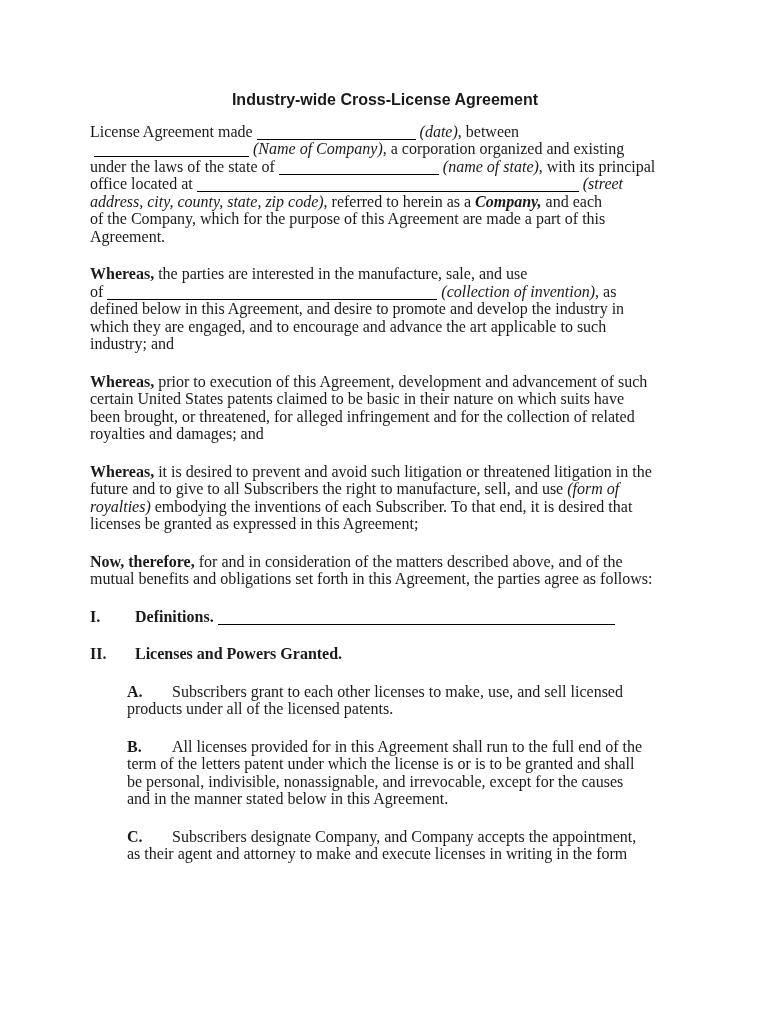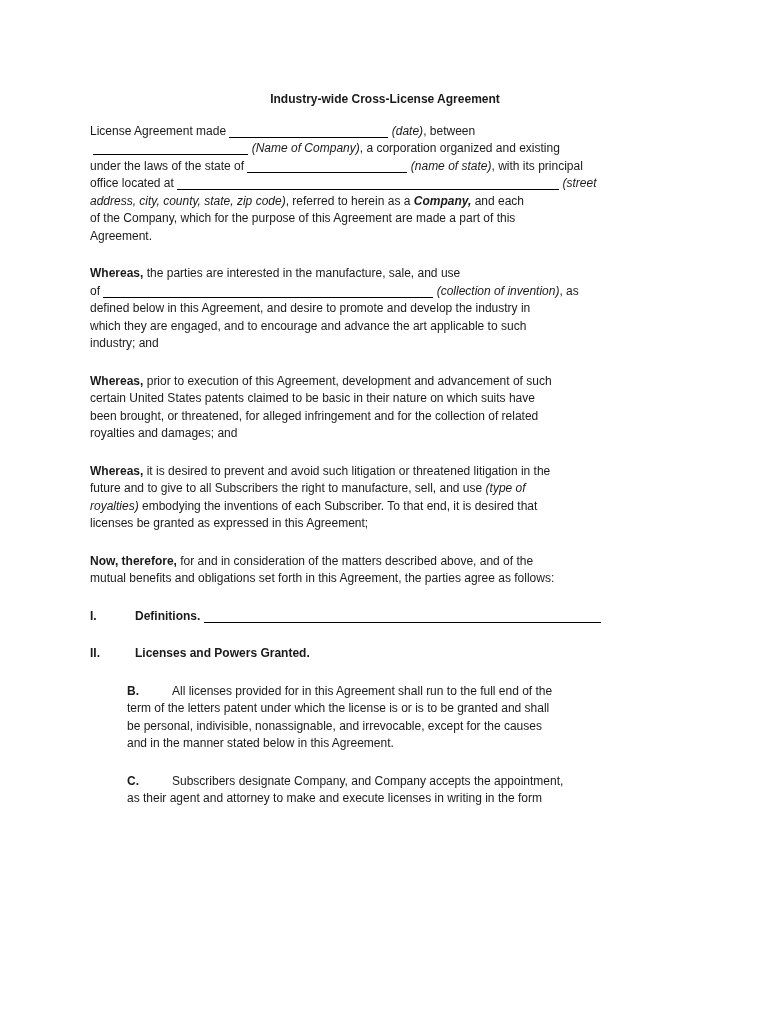--- a/index.html
+++ b/index.html
@@ -8,31 +8,31 @@
     height: 1024px;
     background: #ffffff;
     overflow: hidden;
   }
   .page {
     box-sizing: border-box;
     width: 770px;
     height: 1024px;
     padding: 91px 90px 0 90px;
     font-family: "Liberation Sans", sans-serif;
-    font-size: 12px;
+    font-size: 16px;
     line-height: 17.5px;
     color: #1a1a1a;
   }
   .doc-title {
     text-align: center;
     font-weight: bold;
     margin-bottom: 14px;
     white-space: pre;
   }
-  .para { margin: 0 0 20px 0; }
+  .para { margin: 0 0 20px 0; font-family: Liberation Serif, serif; }
   .para:last-child { margin-bottom: 0; margin-top: 12px; }
   .line { white-space: pre; }
   .s-n { font-style: normal; font-weight: normal; }
   .s-b { font-weight: bold; }
   .s-i { font-style: italic; }
   .s-bi { font-weight: bold; font-style: italic; }
   .blank {
     display: inline-block;
     height: 1px;
     border-bottom: 1.8px solid #000000;
@@ -66,33 +66,37 @@
         <div class="line"><span class="s-n">industry; and</span></div>
       </div>
       <div class="para">
         <div class="line"><span class="s-b">Whereas, </span><span class="s-n">prior to execution of this Agreement, development and advancement of such</span></div>
         <div class="line"><span class="s-n">certain United States patents claimed to be basic in their nature on which suits have</span></div>
         <div class="line"><span class="s-n">been brought, or threatened, for alleged infringement and for the collection of related</span></div>
         <div class="line"><span class="s-n">royalties and damages; and</span></div>
       </div>
       <div class="para">
         <div class="line"><span class="s-b">Whereas, </span><span class="s-n">it is desired to prevent and avoid such litigation or threatened litigation in the</span></div>
-        <div class="line"><span class="s-n">future and to give to all Subscribers the right to manufacture, sell, and use </span><span class="s-i">(type of</span></div>
+        <div class="line"><span class="s-n">future and to give to all Subscribers the right to manufacture, sell, and use </span><span class="s-i">(form of</span></div>
         <div class="line"><span class="s-i">royalties)</span><span class="s-n"> embodying the inventions of each Subscriber. To that end, it is desired that</span></div>
         <div class="line"><span class="s-n">licenses be granted as expressed in this Agreement;</span></div>
       </div>
       <div class="para">
         <div class="line"><span class="s-b">Now, therefore, </span><span class="s-n">for and in consideration of the matters described above, and of the</span></div>
         <div class="line"><span class="s-n">mutual benefits and obligations set forth in this Agreement, the parties agree as follows:</span></div>
       </div>
       <div class="para">
         <div class="line"><span class="label" style="width: 45px;">I.</span><span class="s-b">Definitions. </span><span class="blank" style="width: 397px;"></span></div>
       </div>
       <div class="para">
         <div class="line"><span class="label" style="width: 45px;">II.</span><span class="s-b">Licenses and Powers Granted.</span></div>
+      </div>
+      <div class="para" style="padding-left: 37px;">
+        <div class="line"><span class="label" style="width: 45px;">A.</span><span class="s-n">Subscribers grant to each other licenses to make, use, and sell licensed</span></div>
+        <div class="line"><span class="s-n">products under all of the licensed patents.</span></div>
       </div>
       <div class="para" style="padding-left: 37px;">
         <div class="line"><span class="label" style="width: 45px;">B.</span><span class="s-n">All licenses provided for in this Agreement shall run to the full end of the</span></div>
         <div class="line"><span class="s-n">term of the letters patent under which the license is or is to be granted and shall</span></div>
         <div class="line"><span class="s-n">be personal, indivisible, nonassignable, and irrevocable, except for the causes</span></div>
         <div class="line"><span class="s-n">and in the manner stated below in this Agreement.</span></div>
       </div>
       <div class="para" style="padding-left: 37px;">
         <div class="line"><span class="label" style="width: 45px;">C.</span><span class="s-n">Subscribers designate Company, and Company accepts the appointment,</span></div>
         <div class="line"><span class="s-n">as their agent and attorney to make and execute licenses in writing in the form</span></div>

